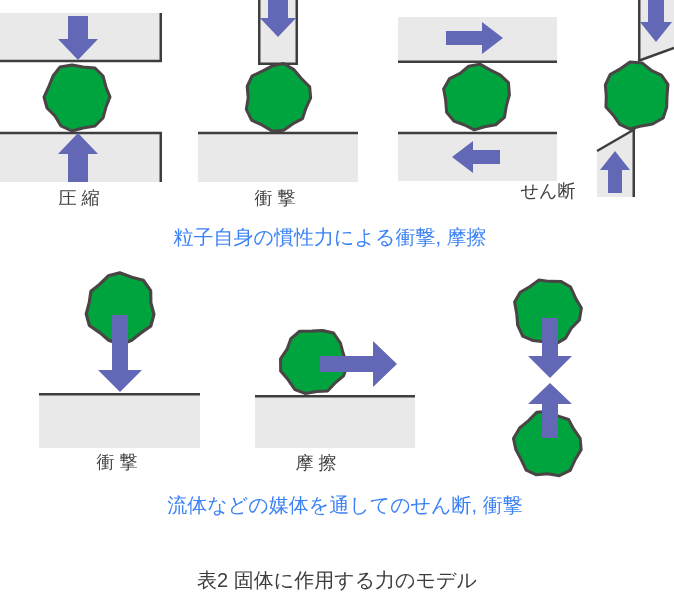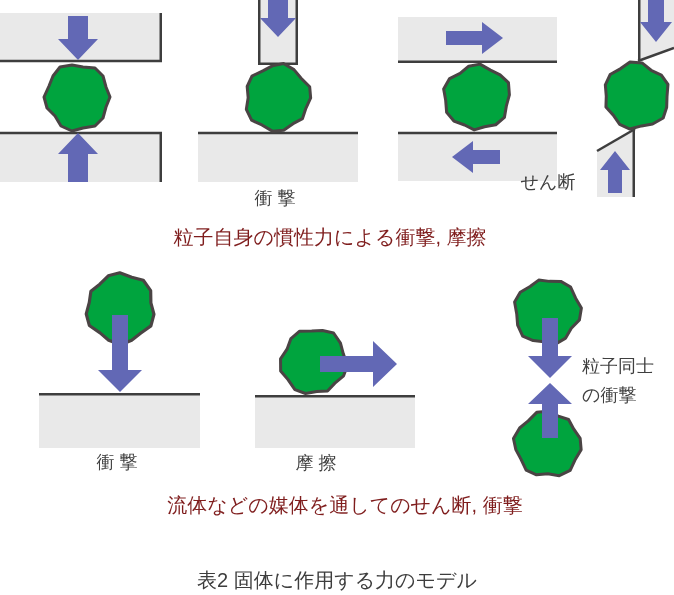--- a/index.html
+++ b/index.html
@@ -16,21 +16,21 @@
   .particle{fill:#00a43e;stroke:#4a4444;stroke-width:3;stroke-linejoin:round;}
   .arrow{fill:#6268b5;}
   .lbl{
     position:absolute;
     font-size:18px;color:#414141;
     text-align:center;white-space:nowrap;
     pointer-events:none;
   }
   .cap{
     position:absolute;
-    font-size:20px;color:#7f1d1d;
+    font-size:20px;color:#3b82f6;
     text-align:center;white-space:nowrap;
     pointer-events:none;
   }
   .cap-table{font-weight:normal;color:#3d3d3d;}
   .lbl-collision{
     position:absolute;
     font-size:18px;color:#3f3f3f;
     text-align:left;line-height:29px;white-space:nowrap;
     pointer-events:none;
   }
@@ -103,30 +103,27 @@
     <path class="arrow" d="M446,31 L482,31 L482,22 L503,38 L482,54 L482,45 L446,45 Z"></path>
     <path class="arrow" d="M500,150 L500,164 L473,164 L473,173 L452,157 L473,141 L473,150 Z"></path>
     <path class="arrow" d="M648,0 L664,0 L664,22 L672,22 L656,42 L640,22 L648,22 Z"></path>
     <path class="arrow" d="M608,193 L622,193 L622,170 L630,170 L615,151 L600,170 L608,170 Z"></path>
     <path class="arrow" d="M112,315 L128,315 L128,370 L142,370 L120,392 L98,370 L112,370 Z"></path>
     <path class="arrow" d="M320,356 L373,356 L373,341 L397,364 L373,387 L373,372 L320,372 Z"></path>
     <path class="arrow" d="M542,318 L558,318 L558,356 L572,356 L550,378 L528,356 L542,356 Z"></path>
     <path class="arrow" d="M542,438 L558,438 L558,404 L572,404 L550,383 L528,404 L542,404 Z"></path>
   </svg>
 
+  <div class="lbl" style="left:19px;top:186px;width:120px;">圧 縮</div>
   <div class="lbl" style="left:215px;top:186px;width:120px;">衝 撃</div>
-  <div class="lbl" style="left:488px;top:170px;width:120px;">せん断</div>
+  <div class="lbl" style="left:488px;top:179px;width:120px;">せん断</div>
 
   <div class="cap" style="left:0;top:224px;width:660px;">粒子自身の慣性力による衝撃, 摩擦</div>
 
   <div class="lbl" style="left:57px;top:450px;width:120px;">衝 撃</div>
   <div class="lbl" style="left:256px;top:451px;width:120px;">摩 擦</div>
 
-  <div class="lbl-collision" style="left:582px;top:352px;">
-    <span style="display:block;">粒子同士</span>
-    <span style="display:block;">の衝撃</span>
-  </div>
 
   <div class="cap" style="left:0;top:492px;width:660px;padding-left:15px;">流体などの媒体を通してのせん断, 衝撃</div>
 
   <div class="cap cap-table" style="left:0;top:567px;width:674px;">表2 固体に作用する力のモデル</div>
 
 </div>
 
 </body></html>

